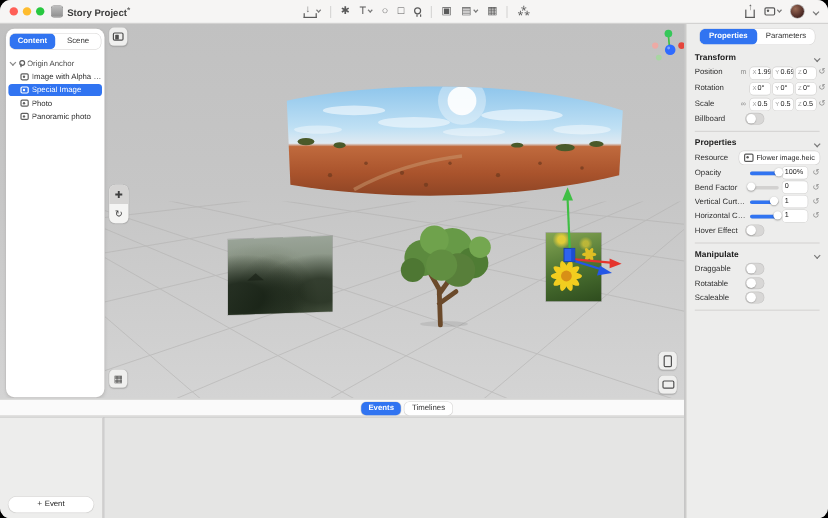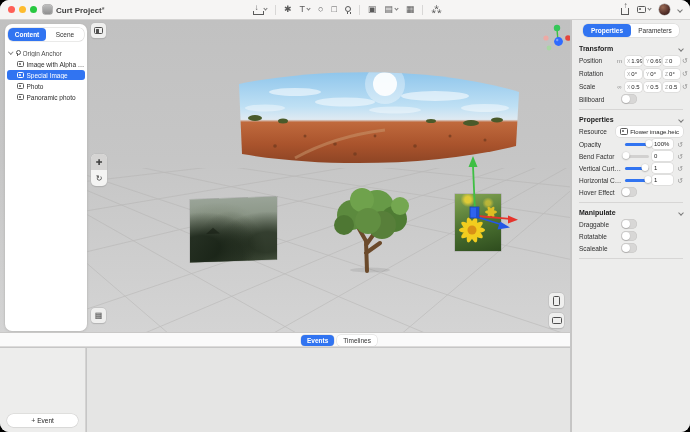--- a/index.html
+++ b/index.html
@@ -123,21 +123,21 @@
 </head>
 <body>
 
 <div class="window">
 
   <div class="topbar">
     <span class="tl c"></span>
     <span class="tl m"></span>
     <span class="tl z"></span>
     <span class="proxy"></span>
-    <span class="wtitle"><span>Curt Project</span><span class="edited">*</span></span>
+    <span class="wtitle"><span>Story Project</span><span class="edited">*</span></span>
 
     <div class="tbgroup">
       <span class="tbi">
           <span class="tray"></span>
           <span class="chev xs"></span>
         </span>
       <span class="tbsep"></span>
       <span class="tbi">
           <span>✱</span>
         </span>

